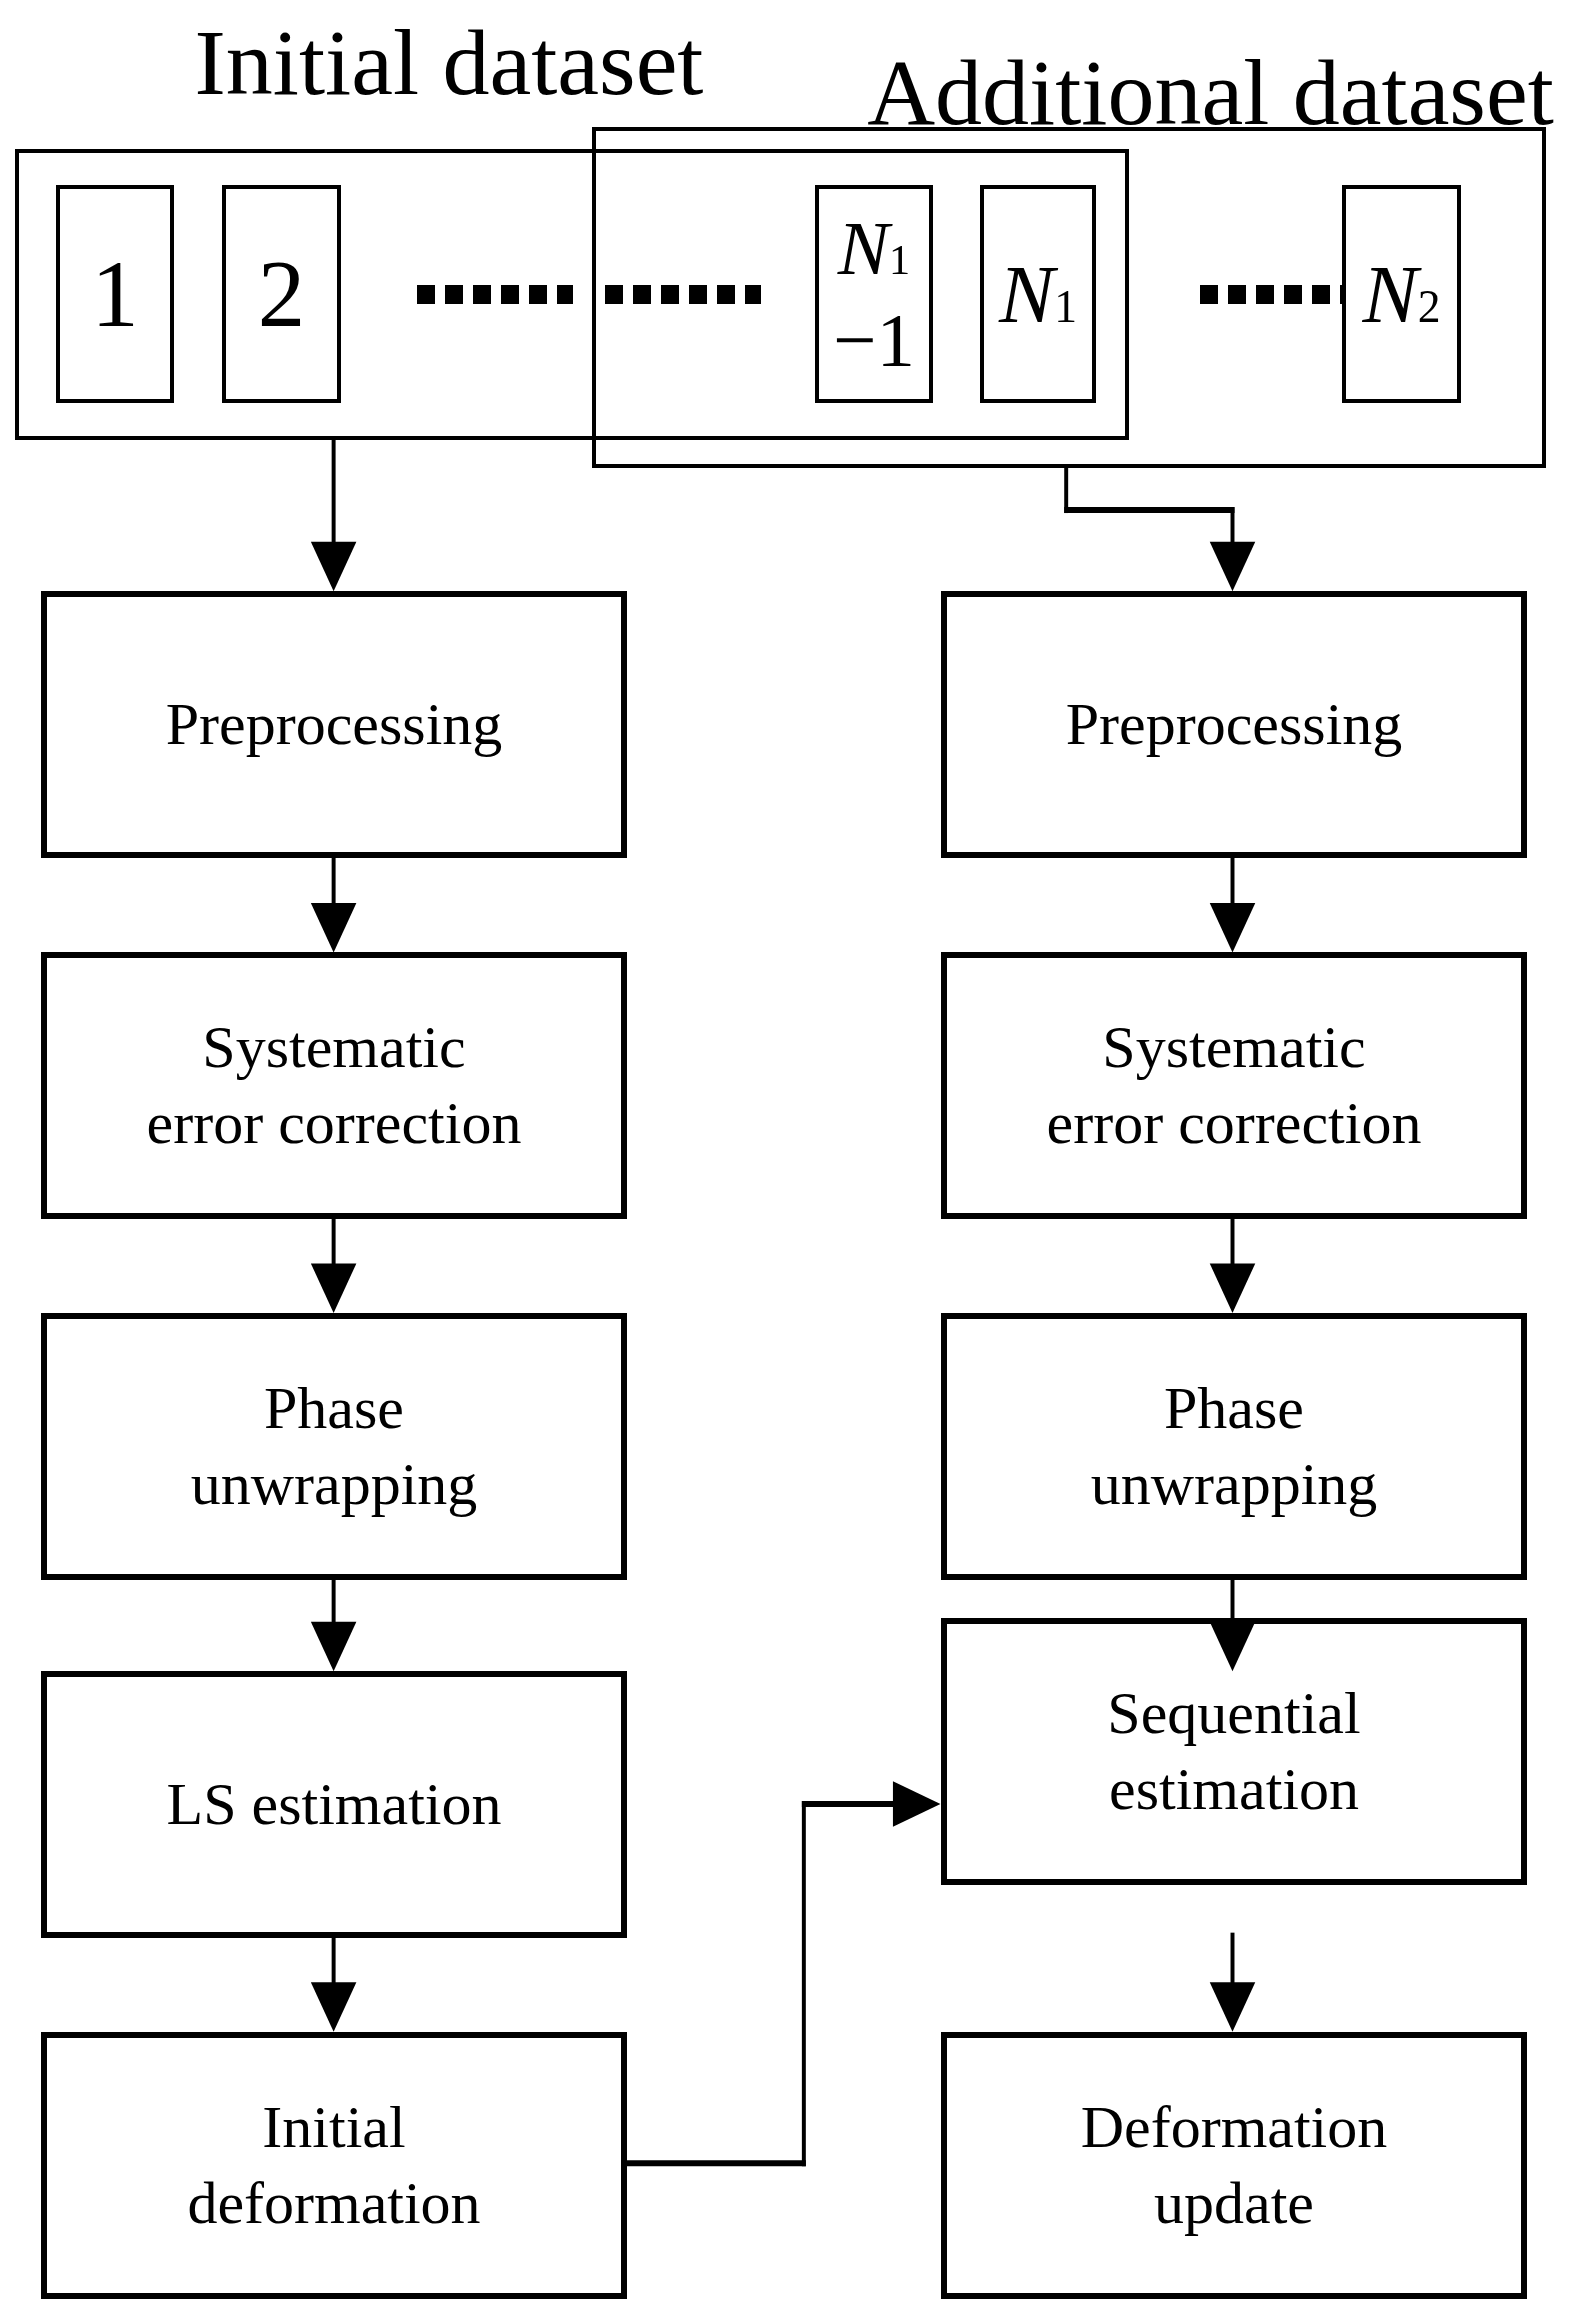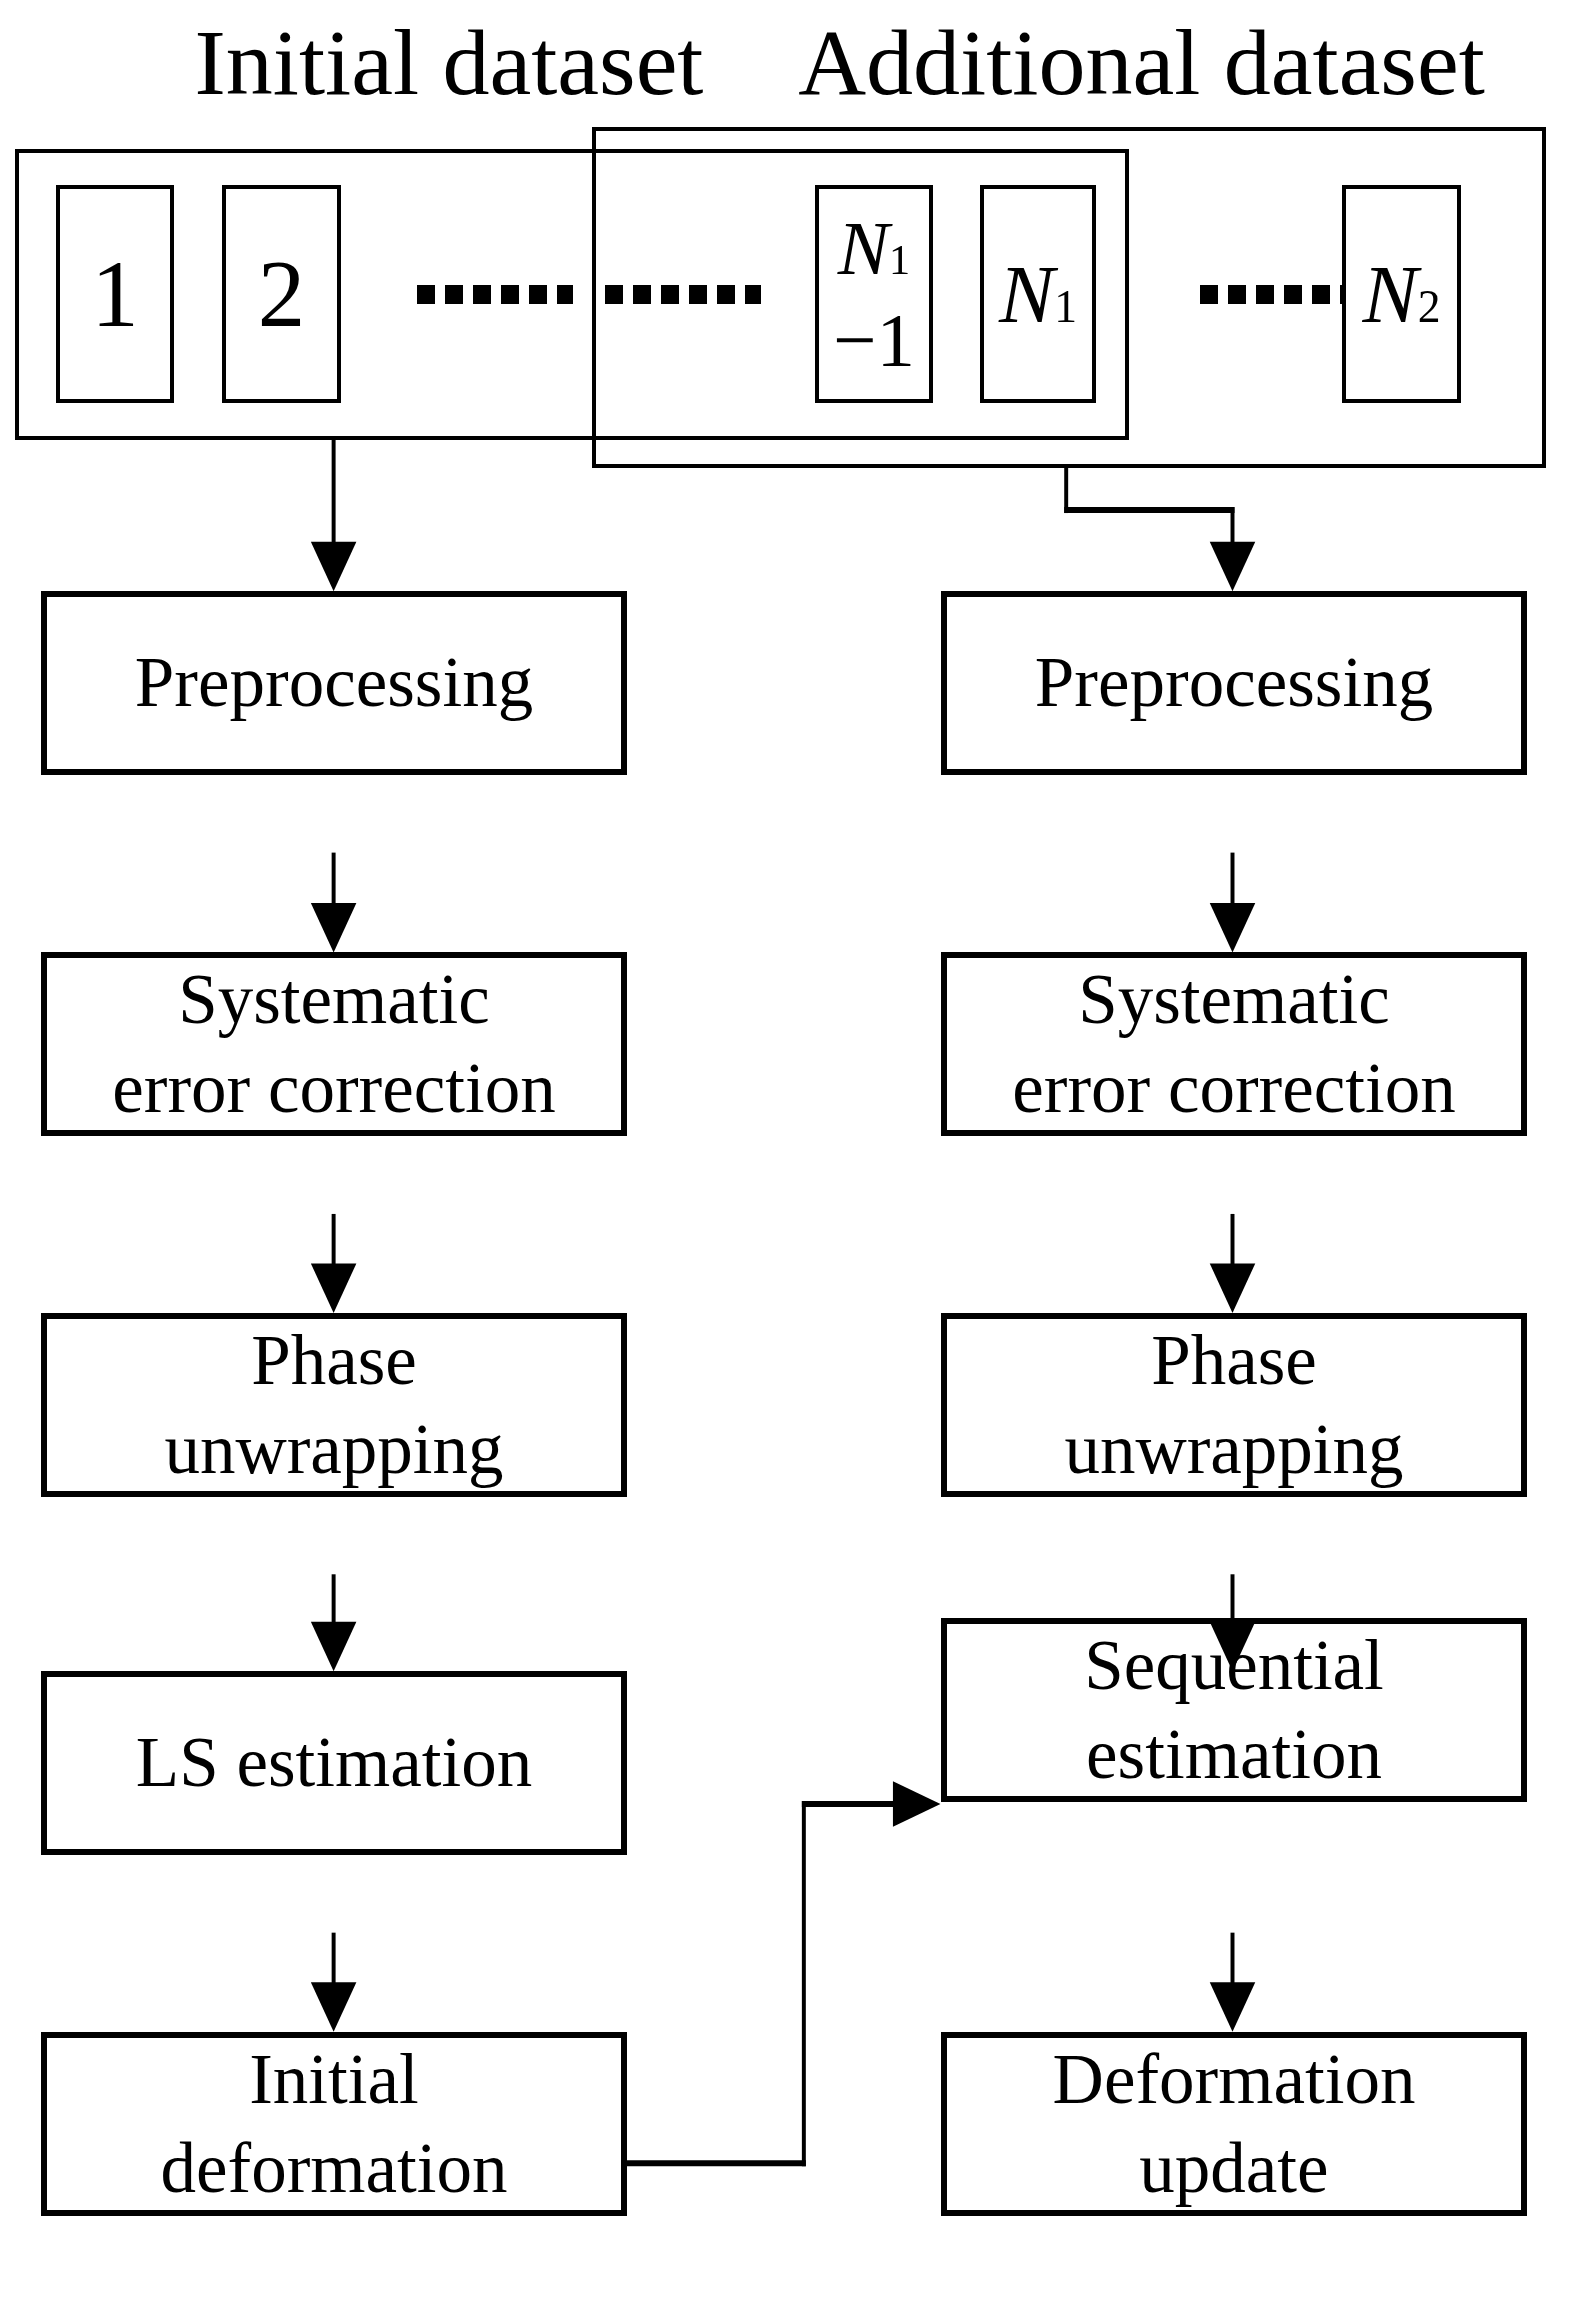--- a/index.html
+++ b/index.html
@@ -52,30 +52,30 @@
   .ds-two .nsub { font-size: 0.55em; }
   .dots {
     position: absolute;
     top: 285px;
     height: 19px;
     background: repeating-linear-gradient(to right, #000000 0 18px, transparent 18px 28px);
   }
   .flow-box {
     position: absolute;
     width: 586px;
-    height: 184px;
+    height: 267px;
     border: 6px solid #000000;
     box-sizing: border-box;
     background: #ffffff;
     display: flex;
     flex-direction: column;
     align-items: center;
     justify-content: center;
     text-align: center;
-    font-size: 71px;
+    font-size: 60px;
     line-height: 1.26;
   }
   .flow-box .line { white-space: nowrap; }
   .col-left  { left: 41px; }
   .col-right { left: 941px; }
   #arrows {
     position: absolute;
     left: 0; top: 0;
     width: 1578px;
     height: 2318px;
@@ -83,21 +83,21 @@
   }
   #arrows line { stroke: #000000; }
   #arrows polygon { fill: #000000; stroke: none; }
 </style>
 </head>
 <body>
 
 <div id="canvas">
 
   <div class="hdr" style="left:152px; width:594px;">Initial dataset</div>
-  <div class="hdr" style="left:790px; width:703px;">Additional dataset</div>
+  <div class="hdr" style="left:859px; width:703px;margin-top:30px;">Additional dataset</div>
 
   <div class="outer-rect" style="left:15px; top:149px; width:1114px; height:291px;"></div>
   <div class="outer-rect" style="left:592px; top:127px; width:954px; height:341px;"></div>
 
   <div class="ds-box" style="left:56px; width:118px;">
     <span class="ds-num">1</span>
   </div>
 
   <div class="ds-box" style="left:222px; width:119px;">
     <span class="ds-num">2</span>

